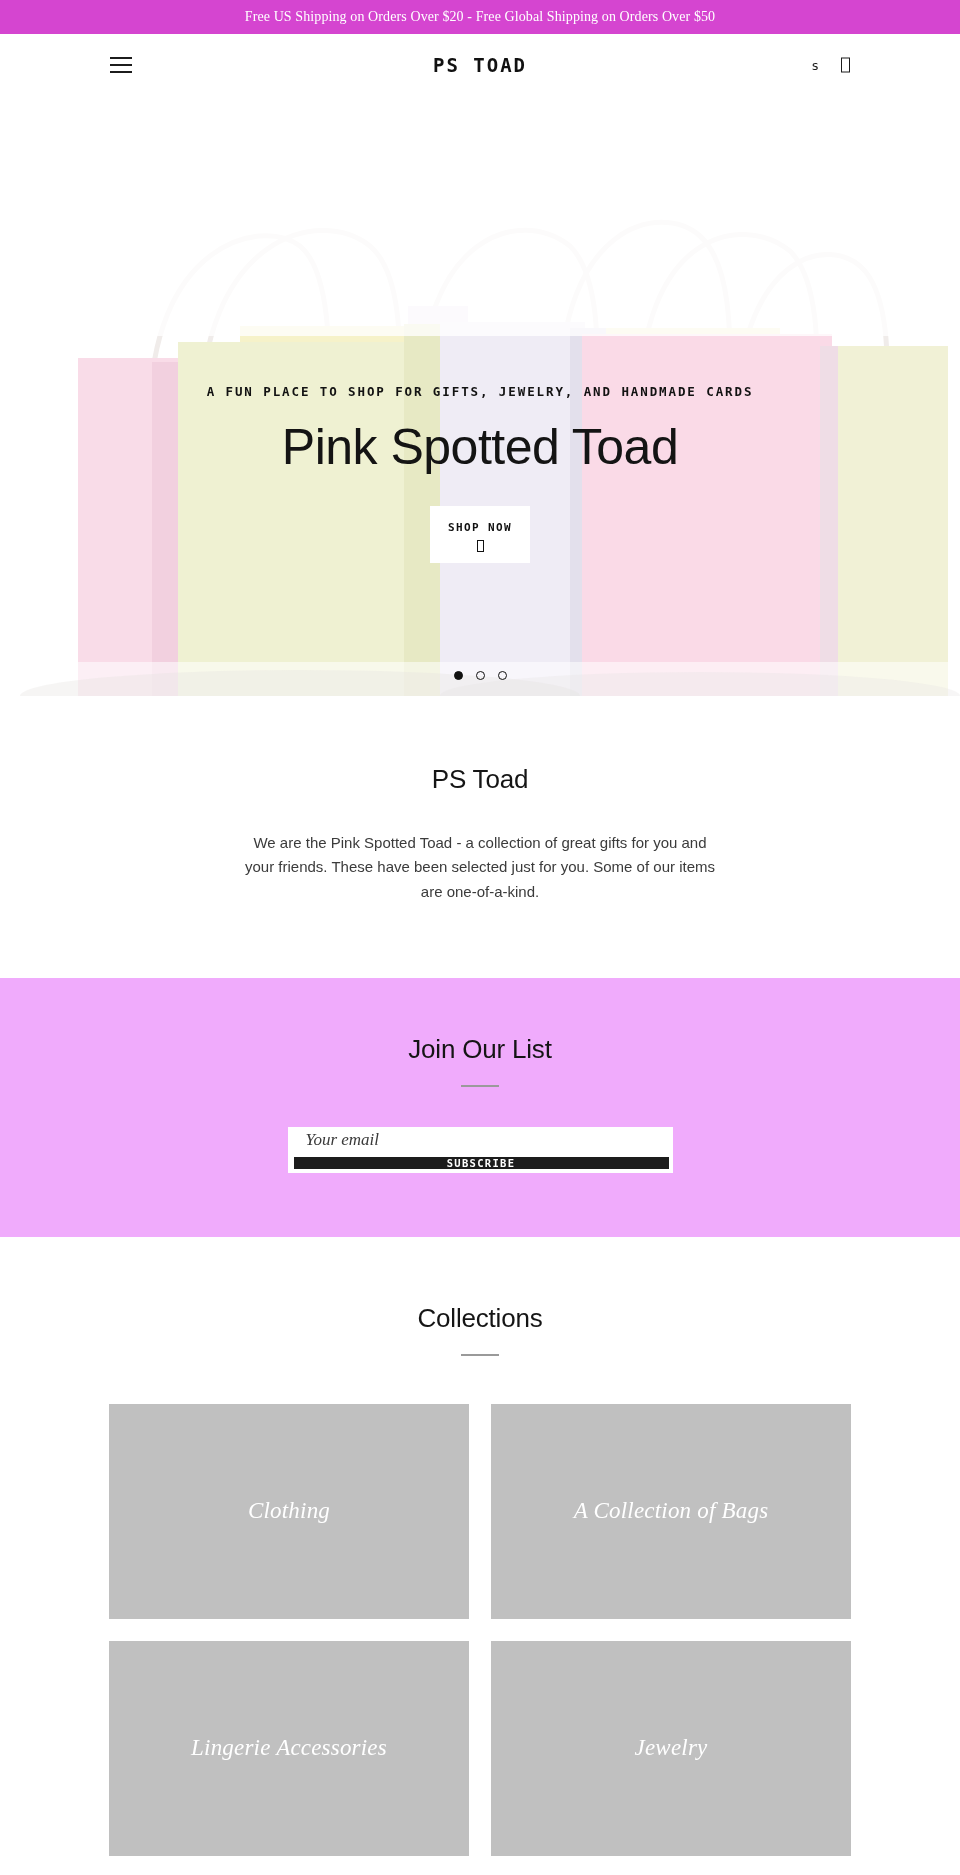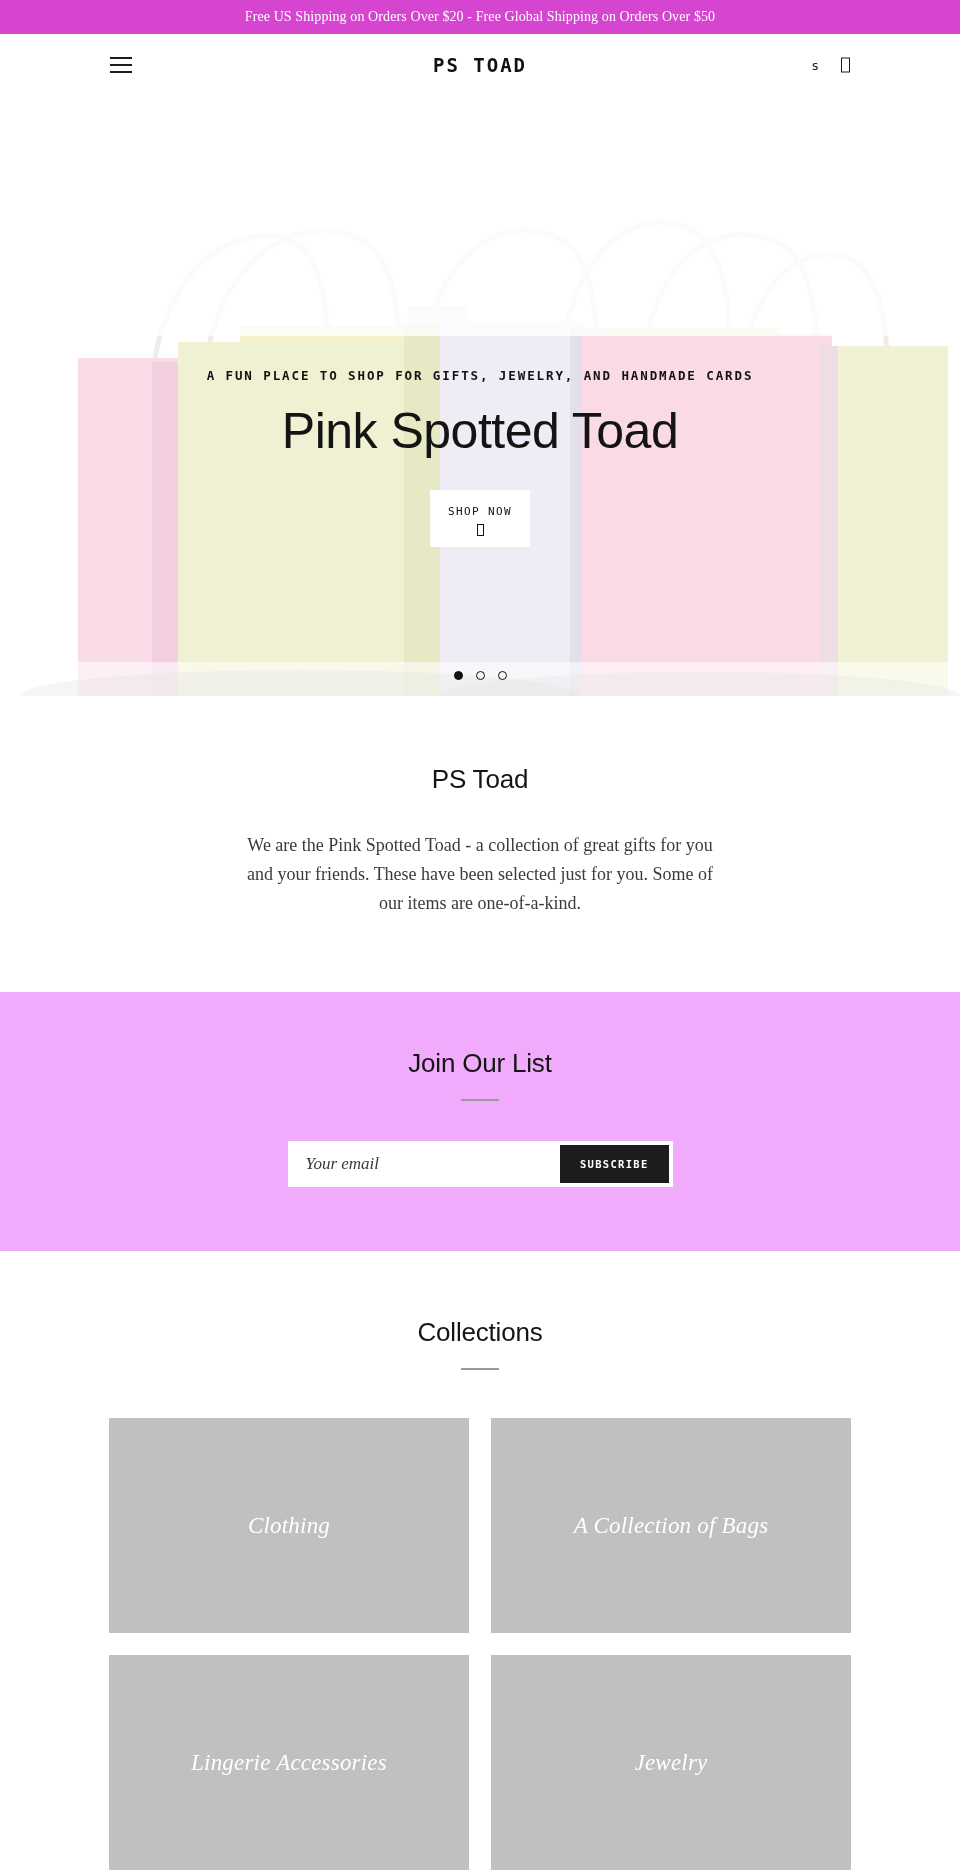--- a/index.html
+++ b/index.html
@@ -69,21 +69,21 @@
   
   .hero{
     position:relative;
     height:600px;
     background:#ffffff;
     overflow:hidden;
   }
   .hero-photo{position:absolute;inset:0;overflow:hidden;}
   .hero-photo svg{display:block;width:100%;height:100%;}
   .hero-content{
-    position:absolute;left:0;right:0;top:272px;
+    position:absolute;left:0;right:0;top:288px;
     text-align:center;z-index:4;
   }
   .hero-eyebrow{
     font-family:"DejaVu Sans Mono", monospace;
     font-weight:bold;
     font-size:12.5px;
     letter-spacing:1.9px;
     color:#121212;
     margin-bottom:22px;
   }
@@ -100,21 +100,21 @@
     display:inline-flex;
     flex-direction:column;
     align-items:center;
     justify-content:center;
     background:#ffffff;
     border:none;
     min-width:98px;
     padding:12px 18px 11px;
     cursor:pointer;
     font-family:"DejaVu Sans Mono", monospace;
-    font-weight:normal;
+    font-weight:bold;
     font-size:11px;
     letter-spacing:1.4px;
     color:#111111;
     line-height:1.9;
   }
   .hero-btn .sub-glyph{
     display:inline-block;width:7px;height:12px;
     border:1.2px solid #111;margin-top:2px;
   }
   .dots{
@@ -132,22 +132,22 @@
     background:#ffffff;
     padding:68px 0 74px;
     text-align:center;
   }
   .intro-title{
     font-size:26px;font-weight:400;color:#151515;
     letter-spacing:-.2px;margin-bottom:36px;
   }
   .intro-body{
     width:480px;margin:0 auto;
-    font-family:Liberation Serif, serif;
-    font-size:18px;line-height:1.62;color:#3b3b3b;
+    font-family:Liberation Sans, sans-serif;
+    font-size:15px;line-height:1.62;color:#3b3b3b;
   }
 
   
   .newsletter{
     background:#f0abfc;
     padding:56px 0 64px;
     text-align:center;
   }
   .nl-title{
     font-size:26px;font-weight:400;color:#151515;
@@ -159,20 +159,21 @@
   }
   .rule{
     width:38px;height:2px;background:#9a9a9a;
     margin:0 auto 40px;
   }
   .nl-form{
     width:385px;margin:0 auto;
     background:#ffffff;
     display:flex;align-items:stretch;
     height:46px;
+    flex-direction:column;
   }
   .nl-input{
     flex:1;border:none;outline:none;background:transparent;
     padding:0 18px;
     font-family:"Liberation Serif", serif;
     font-style:italic;font-size:17px;color:#3a3a3a;
   }
   .nl-input::placeholder{color:#3a3a3a;opacity:1;}
   .nl-submit{
     border:none;cursor:pointer;

